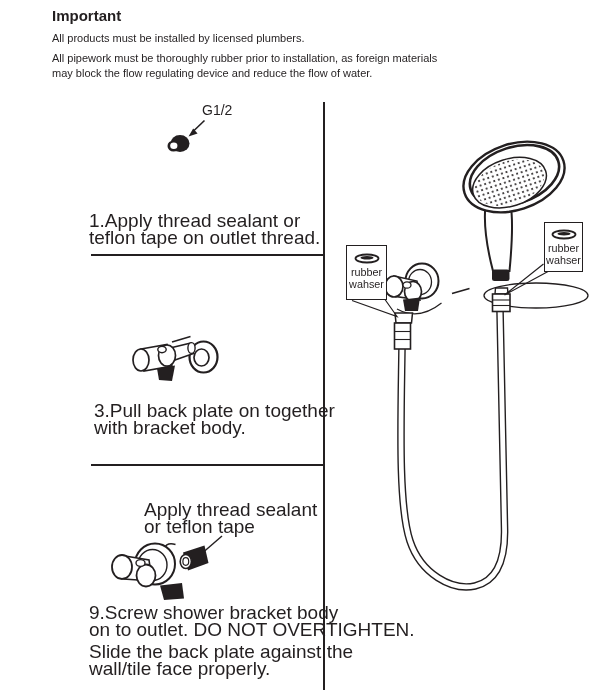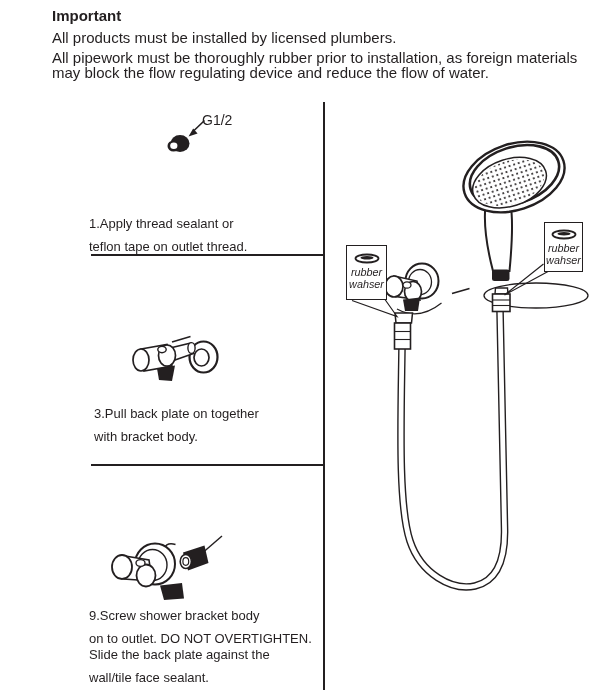--- a/index.html
+++ b/index.html
@@ -1,31 +1,31 @@
 <!DOCTYPE html>
 <html><head>
 <meta charset="utf-8">
 <style>
   html,body { margin:0; padding:0; background:#fff; }
   .page {
     position:relative; width:601px; height:696px; background:#ffffff;
     font-family:"Liberation Sans", sans-serif; color:#231f20; overflow:hidden;margin-left:36px;
   }
-  .txt { position:absolute; white-space:pre-line; font-size:13px; line-height:23px; }
+  .txt { position:absolute; white-space:pre-line; font-size:19px; line-height:17px; }
   .heading { font-weight:bold; font-size:15px; line-height:18px; white-space:pre-line; position:absolute; }
-  .intro { position:absolute; white-space:pre-line; font-size:15px; line-height:14.6px; }
+  .intro { position:absolute; white-space:pre-line; font-size:11px; line-height:14.6px; }
   .small-label { font-size:14px; line-height:16px; }
   .vline { position:absolute; left:287px; top:102px; width:1.6px; height:588px; background:#231f20; }
   .hline { position:absolute; left:55px; width:233px; height:1.6px; background:#231f20; }
   .art { position:absolute; left:0; top:0; }
   .washer-box {
     position:absolute; border:1.6px solid #231f20; background:#fff;
     display:flex; flex-direction:column; align-items:center; box-sizing:border-box;
   }
-  .washer-label { font-size:10.8px; line-height:11.5px; text-align:center; white-space:pre-line; margin-top:3px;font-style:italic; }
+  .washer-label { font-size:10.8px; line-height:11.5px; text-align:center; white-space:pre-line; margin-top:3px; }
 </style>
 </head>
 <body>
 
 <div class="page">
 
   <svg class="art" width="601" height="696" viewBox="0 0 601 696">
     <defs>
       <pattern id="dotp" patternUnits="userSpaceOnUse" width="4.8" height="4.8">
         <circle cx="2" cy="2" r="1.05" fill="#231f20"></circle>
@@ -116,29 +116,31 @@
 
   <div class="vline"></div>
   <div class="hline" style="top:254px;"></div>
   <div class="hline" style="top:464px;"></div>
 
   <div class="heading" style="left:16px; top:7px;">Important</div>
   <div class="intro" style="left:16px; top:31px;">All products must be installed by licensed plumbers.</div>
   <div class="intro" style="left:16px; top:51px;">All pipework must be thoroughly rubber prior to installation, as foreign materials
 may block the flow regulating device and reduce the flow of water.</div>
 
-  <div class="txt small-label" style="left:166px; top:112px;">G1/2</div>
+  <div class="txt small-label" style="left:166px; top:102px;">G1/2</div>
   <div class="txt" style="left:53px; top:212px;">1.Apply thread sealant or
 teflon tape on outlet thread.</div>
   <div class="txt" style="left:58px; top:402px;">3.Pull back plate on together
 with bracket body.</div>
+  <div class="txt" style="left:108px; top:501px;">Apply thread sealant
+or teflon tape</div>
   <div class="txt" style="left:53px; top:604px;">9.Screw shower bracket body
 on to outlet. DO NOT OVERTIGHTEN.</div>
   <div class="txt" style="left:53px; top:643px;">Slide the back plate against the
-wall/tile face sealant.</div>
+wall/tile face properly.</div>
 
   <div class="washer-box" style="left:310px; top:245px; width:41px; height:55px; padding-top:7px;">
     <svg width="28" height="11" viewBox="0 0 28 11">
       <ellipse cx="14" cy="5.5" rx="11.5" ry="4" fill="#ffffff" stroke="#231f20" stroke-width="1.8"></ellipse>
       <ellipse cx="14" cy="4.8" rx="6.5" ry="1.7" fill="#231f20"></ellipse>
     </svg>
     <div class="washer-label">rubber
 wahser</div>
   </div>
 

